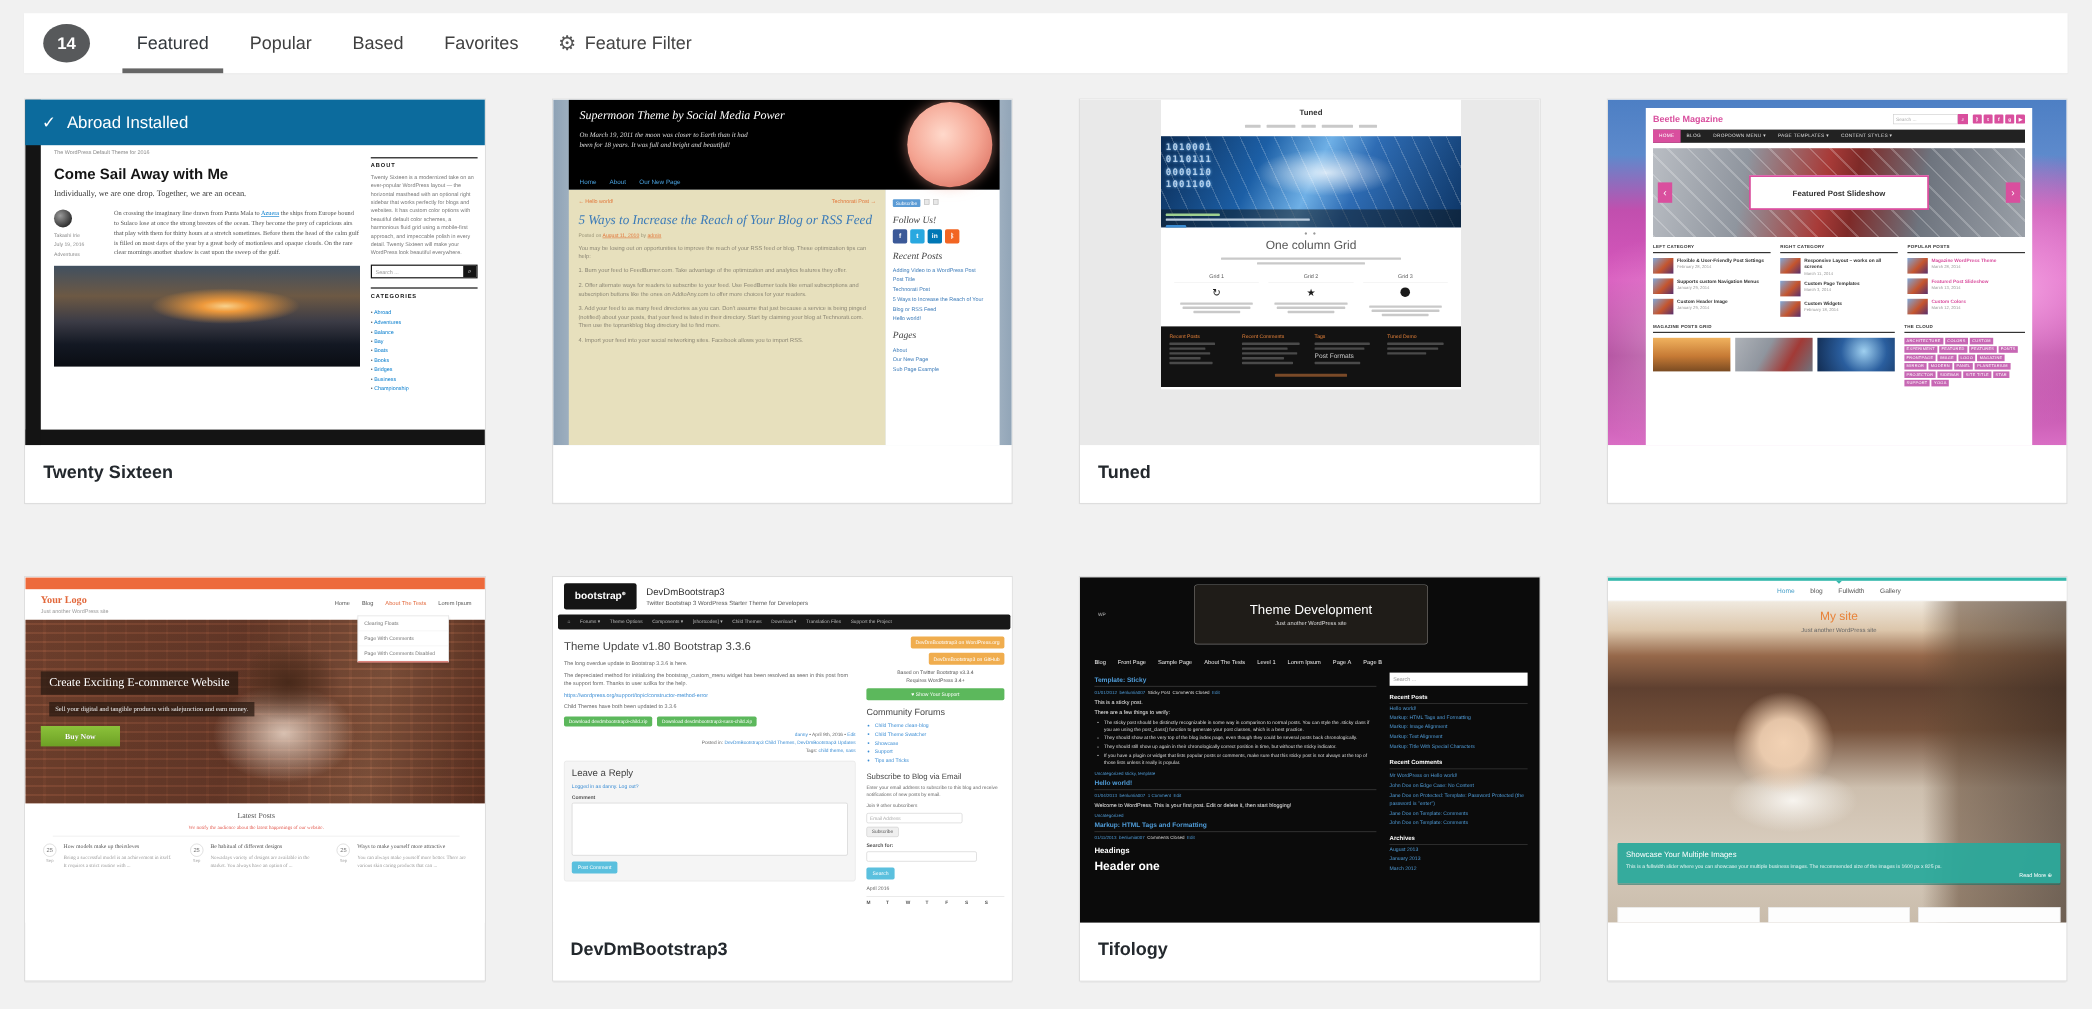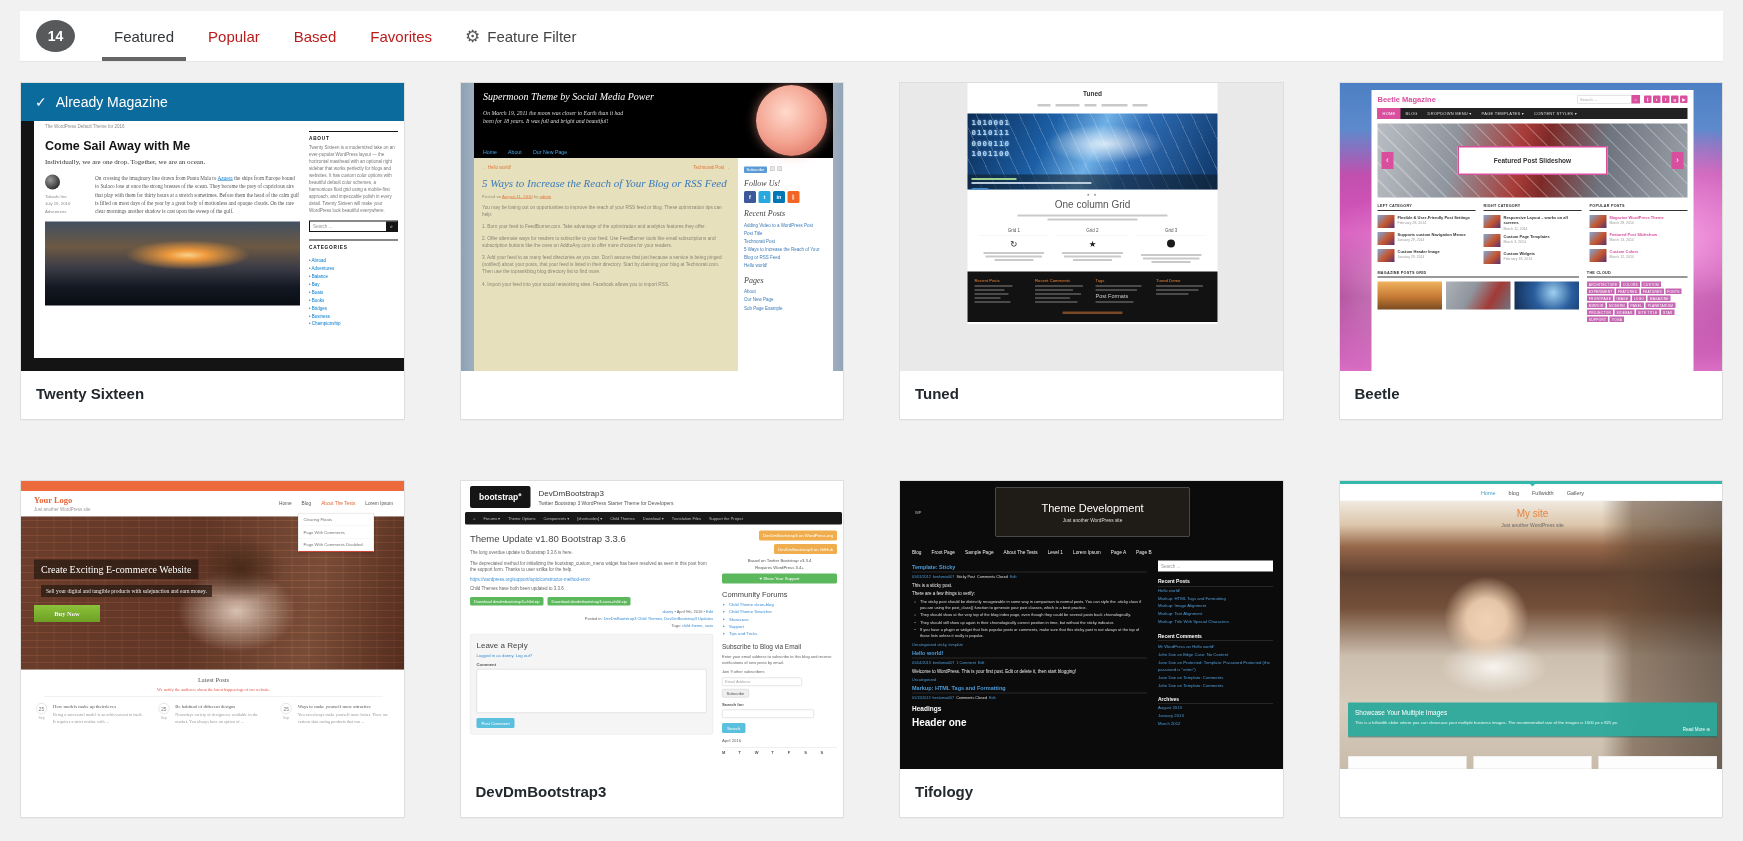--- a/index.html
+++ b/index.html
@@ -6,21 +6,21 @@
   body { width:1743px; height:841px; overflow:hidden; background:#f1f1f1;
          font-family:"Liberation Sans", sans-serif; color:#444; }
   a { text-decoration:none; }
 
   
   .topbar { margin:11px 20px 0; height:50px; background:#fff; display:flex; align-items:center;
             padding:0 16px; box-shadow:0 1px 1px rgba(0,0,0,.04); }
   .count { background:#57595b; color:#fff; border-radius:50%; min-width:39px; height:32px;
            display:flex; align-items:center; justify-content:center; font-size:14px; font-weight:bold; margin-right:22px; }
   .tabs { display:flex; height:100%; }
-  .tab { display:flex; align-items:center; padding:4px 12px 0; margin:0 5px; font-size:15px; color:#b91c1c;
+  .tab { display:flex; align-items:center; padding:4px 12px 0; margin:0 5px; font-size:15px; color:#404040;
          border-bottom:4px solid transparent; cursor:pointer; }
   .tab.active { border-bottom-color:#666; color:#32373c; }
   .feature-filter { display:flex; align-items:center; gap:7px; margin-left:16px; font-size:15px; color:#444; cursor:pointer; }
   .gear { font-size:17px; color:#555; line-height:1; }
   .search-input { margin-left:auto; margin-right:9px; width:278px; height:33px; border:1px solid #ddd;
                   padding:0 10px; font-size:16px; color:#32373c; font-family:"Liberation Sans",sans-serif; }
   .search-input::placeholder { color:#a0a5aa; }
 
   
   .grid { display:grid; grid-template-columns:repeat(4,1fr); column-gap:55px; row-gap:60px; margin:21px 20px 0; }
@@ -315,21 +315,21 @@
     <span class="gear">⚙</span>
     <span>Feature Filter</span>
   </div>
 </div>
 
 <div class="grid">
 
   <div class="card">
     <div class="installed-banner">
       <span>✓</span>
-      <span>Already Magazine</span>
+      <span>Abroad Installed</span>
     </div>
     <div class="thumb">
       <div class="shot t-ts">
         <div class="inner">
           <div class="ts-tagline">The WordPress Default Theme for 2016</div>
           <div class="ts-row">
             <div class="ts-main">
               <div class="ts-h1">Come Sail Away with Me</div>
               <div class="ts-sub">Individually, we are one drop. Together, we are an ocean.</div>
               <div class="ts-cols">
@@ -671,23 +671,20 @@
                   <span>SIDEBAR</span>
                   <span>SITE TITLE</span>
                   <span>STAR</span>
                   <span>SUPPORT</span>
                   <span>YOGA</span>
                 </div>
             </div>
           </div>
         </div>
       </div>
-    </div>
-    <div class="card-footer">
-      <h3 class="card-title">Beetle</h3>
     </div>
   </div>
 
   <div class="card">
     <div class="thumb">
       <div class="shot t-sj">
         <div class="sj-top"></div>
         <div class="sj-head">
           <div>
             <div class="sj-logo">Your Logo</div>

